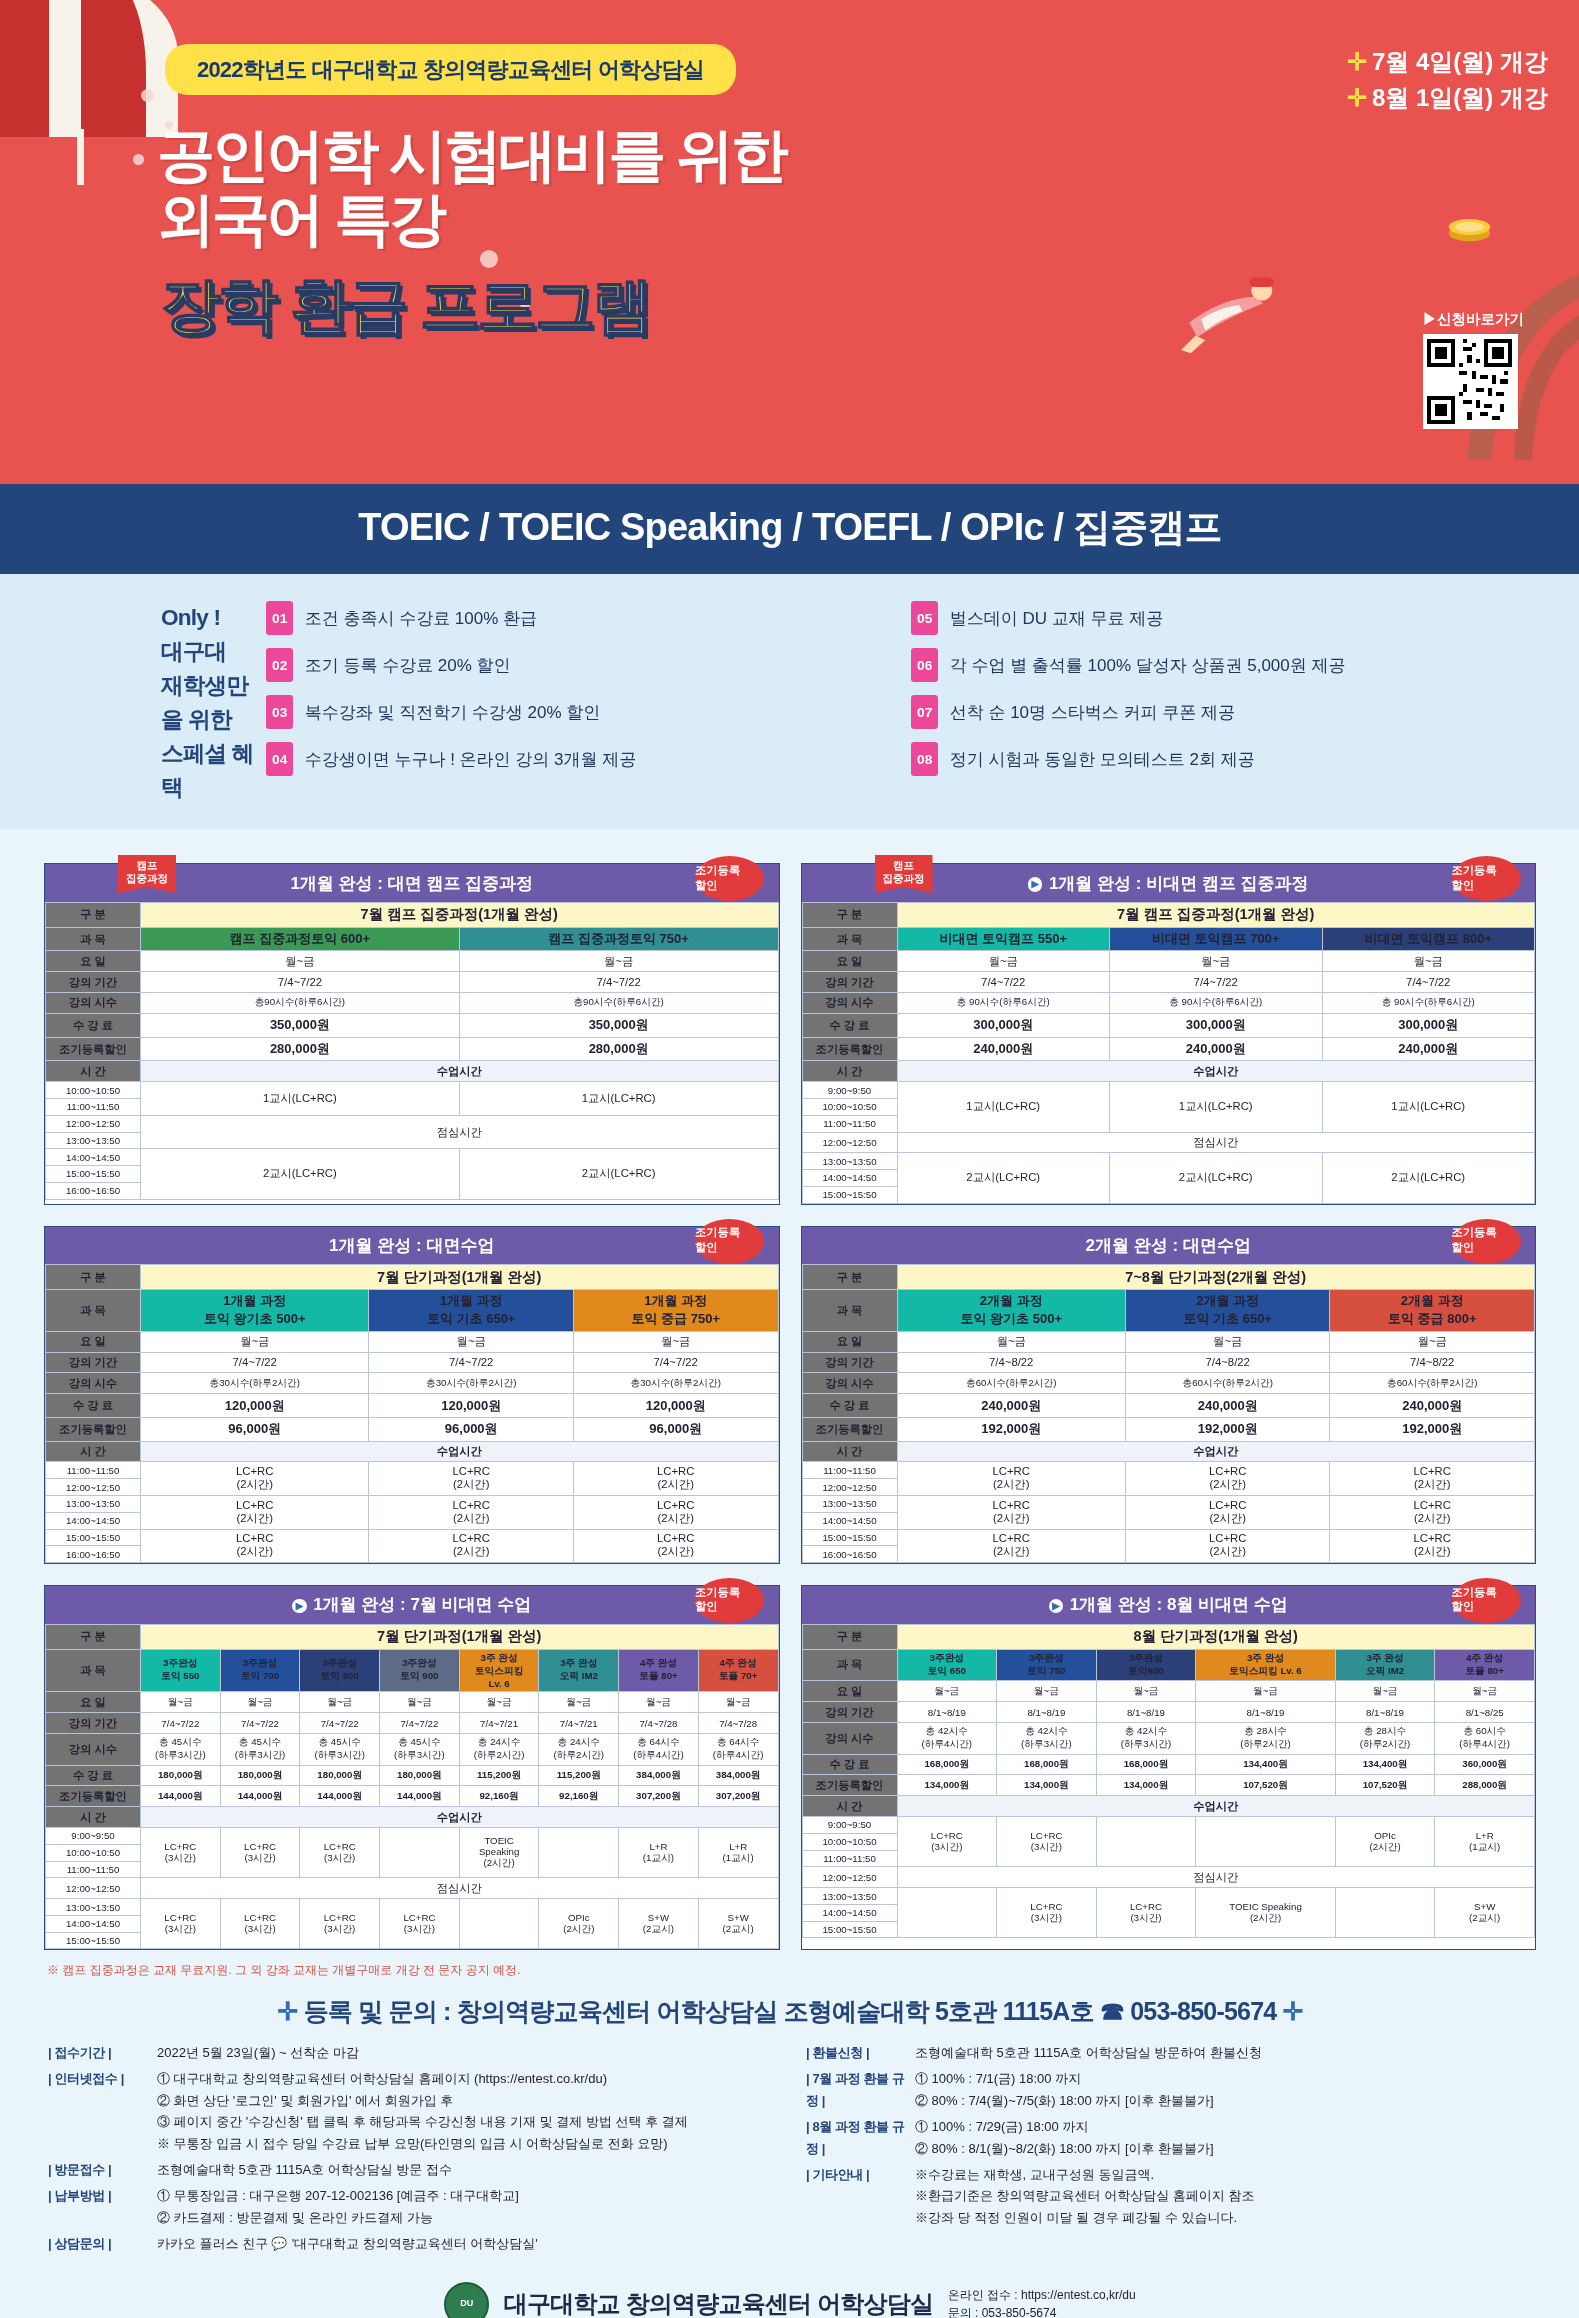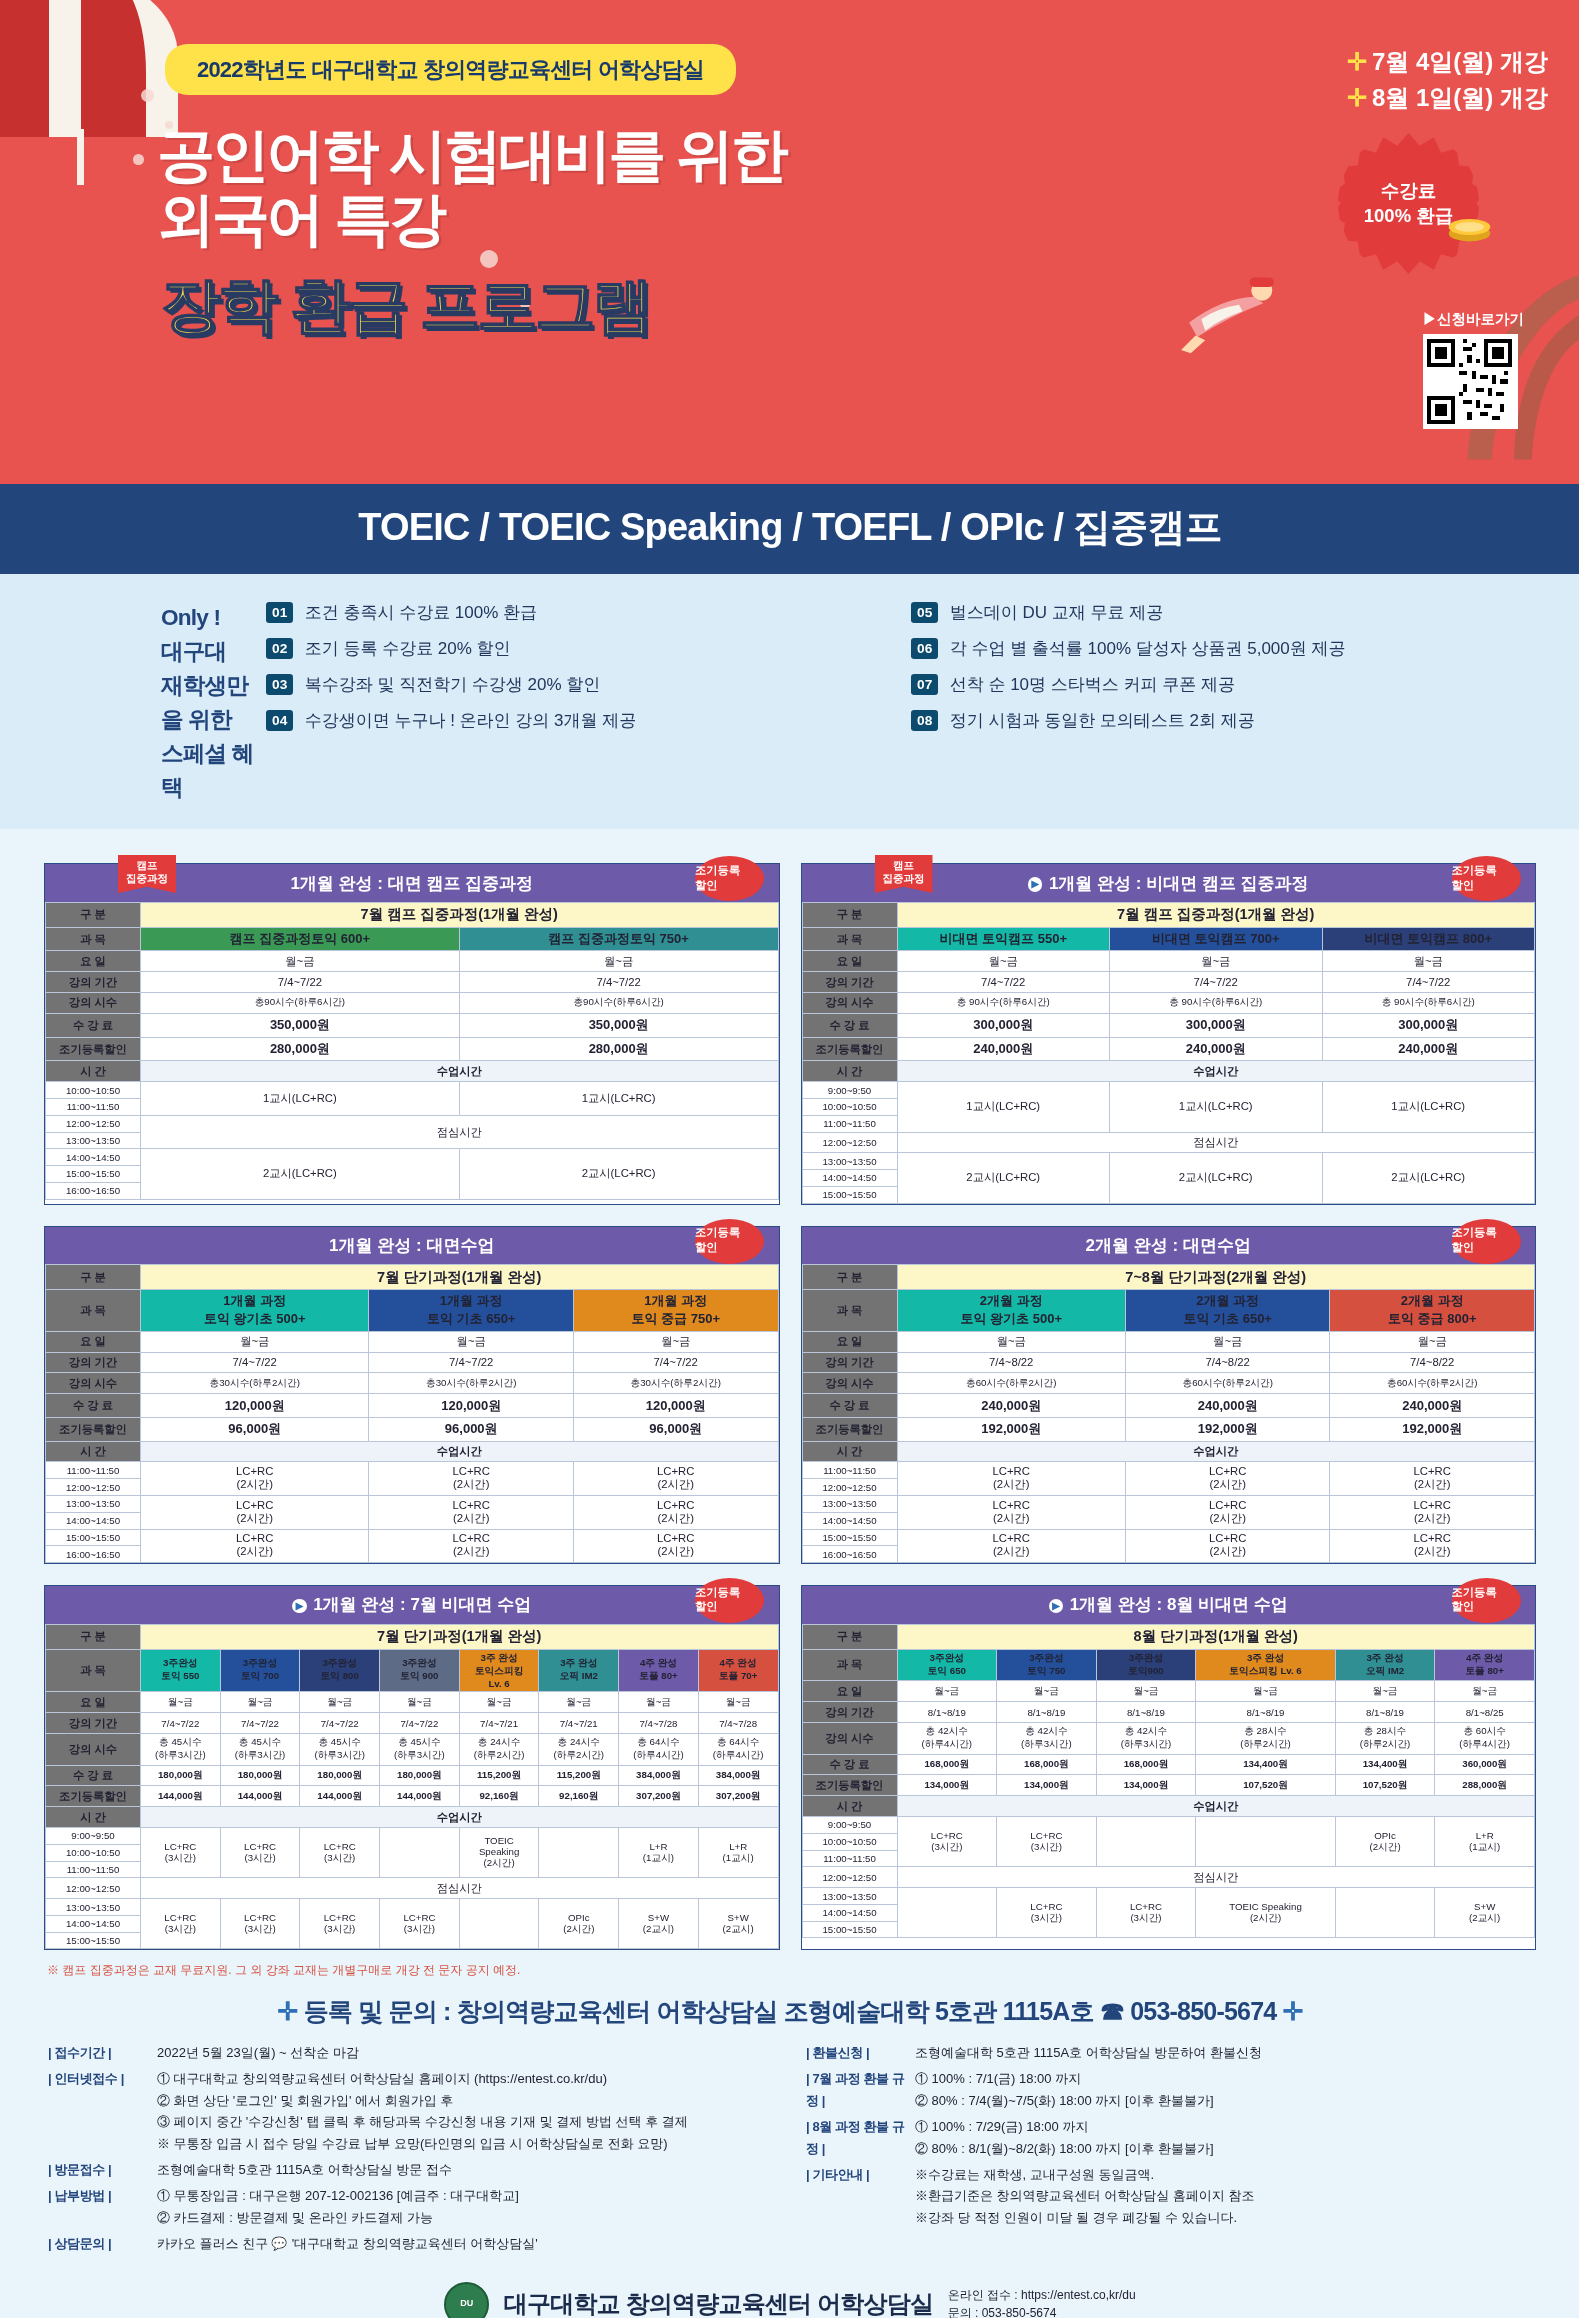--- a/index.html
+++ b/index.html
@@ -83,22 +83,22 @@
     display:flex; align-items:flex-start;
   }
   .benefits-left {
     width:266px; padding-left:161px; color:#22457c;
     font-weight:bold; font-size:22.6px; line-height:1.5; letter-spacing:-0.8px;
   }
   .benefits-cols { display:flex; flex:1; gap:32px; padding-right:56px; }
   .bcol { flex:1; display:flex; flex-direction:column; gap:13px; }
   .bitem { display:flex; align-items:center; gap:11.3px; font-size:17px; color:#21365c; }
   .bnum {
-    background:#0c4a6e; color:#fff; font-weight:bold; font-size:13.7px;
-    width:27.4px; height:21px; display:flex; align-items:center; justify-content:center;
+    background:#ec4899; color:#fff; font-weight:bold; font-size:13.7px;
+    width:27.4px; height:34px; display:flex; align-items:center; justify-content:center;
     border-radius:3.2px; flex:0 0 auto;
   }
 
   
   .tables { padding:22.6px 44px 8px; display:flex; flex-direction:column; gap:21px;margin-top:12px; }
   .trow { display:flex; gap:21px; }
   .card { flex:1; position:relative; background:#fff; border:1.6px solid #2b4c86; }
   .card-head {
     background:#5f4b9e; color:#fff; text-align:center; font-weight:bold;
     font-size:17px; padding:7.3px 0; position:relative;
@@ -199,27 +199,20 @@
     <div class="hero-badge">2022학년도 대구대학교 창의역량교육센터 어학상담실</div>
     <div class="hero-title1">공인어학 시험대비를 위한</div>
     <div class="hero-title2">외국어 특강</div>
     <div class="hero-title3">장학 환급 프로그램</div>
 
     <div class="hero-dates">
       <div><span class="plus">✛</span><span>7월 4일(월) 개강</span></div>
       <div><span class="plus">✛</span><span>8월 1일(월) 개강</span></div>
     </div>
 
-    <div class="stamp">
-      <div class="stamp-burst"></div>
-      <div class="stamp-txt">
-        <div>수강료</div>
-        <div>100% 환급</div>
-      </div>
-    </div>
     <div class="coin">
       <svg width="47" height="32" viewBox="0 0 58 40">
         <ellipse cx="29" cy="28" rx="26" ry="10" fill="#e0a41c"></ellipse>
         <ellipse cx="29" cy="20" rx="26" ry="10" fill="#ffc93c"></ellipse>
         <ellipse cx="29" cy="20" rx="18" ry="6" fill="#ffe08a"></ellipse>
       </svg>
     </div>
 
     <div class="diver">
       <svg width="121" height="97" viewBox="0 0 150 120">

